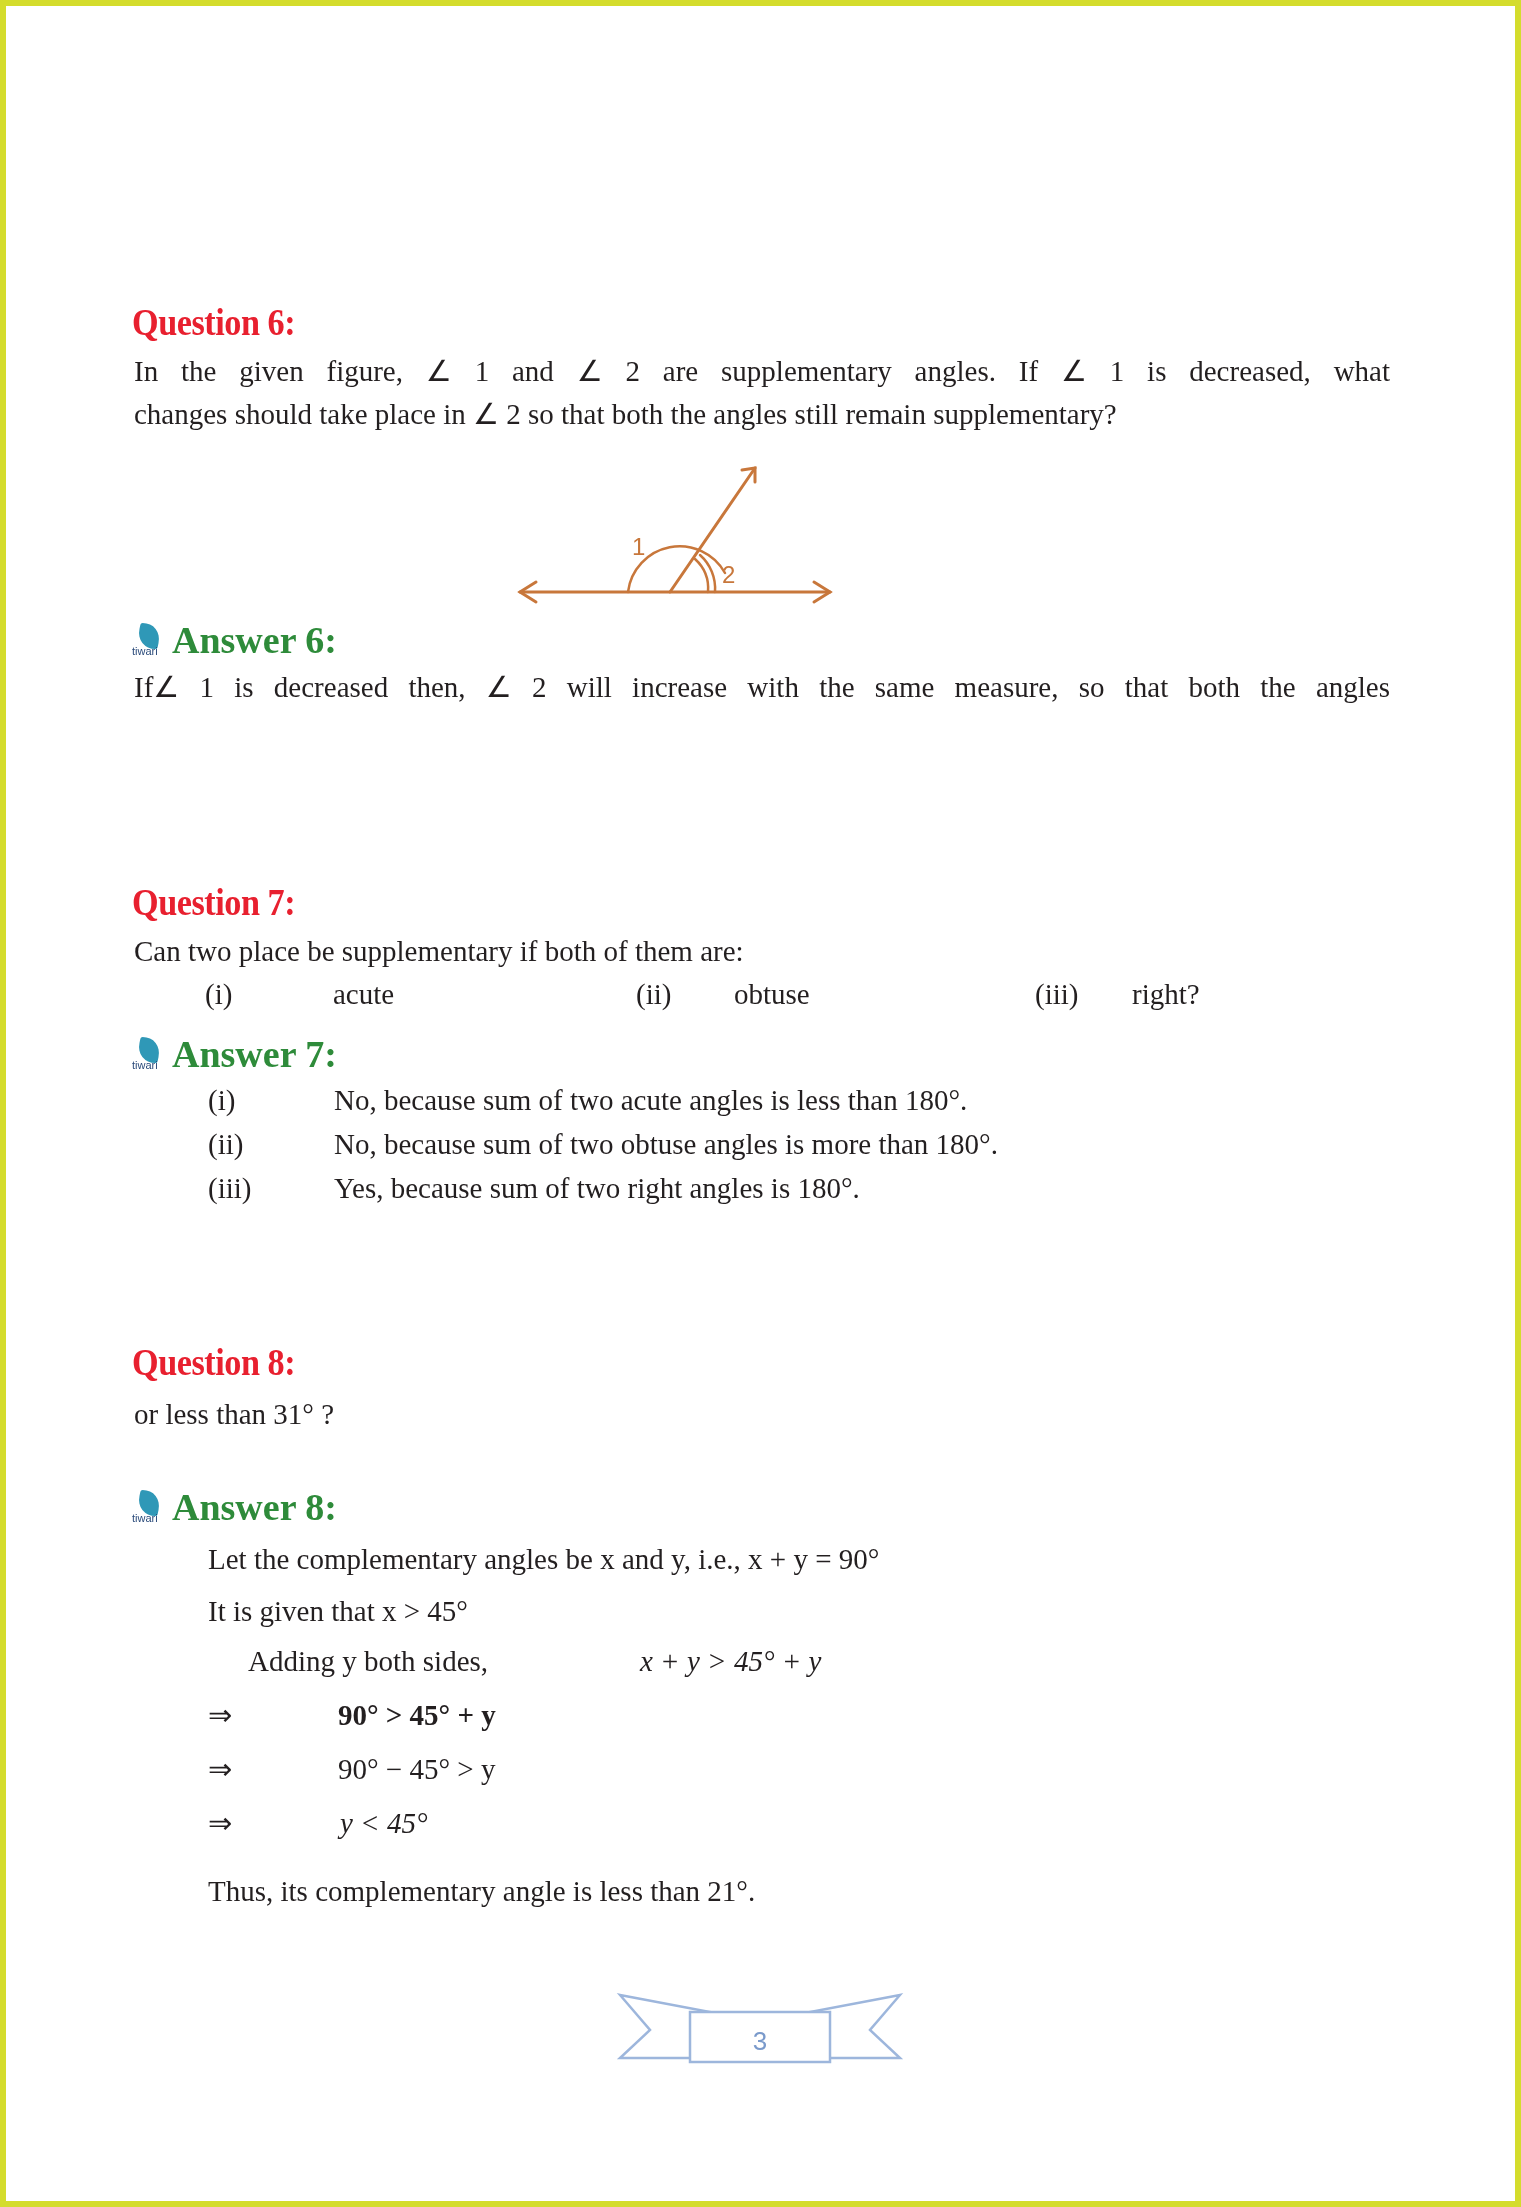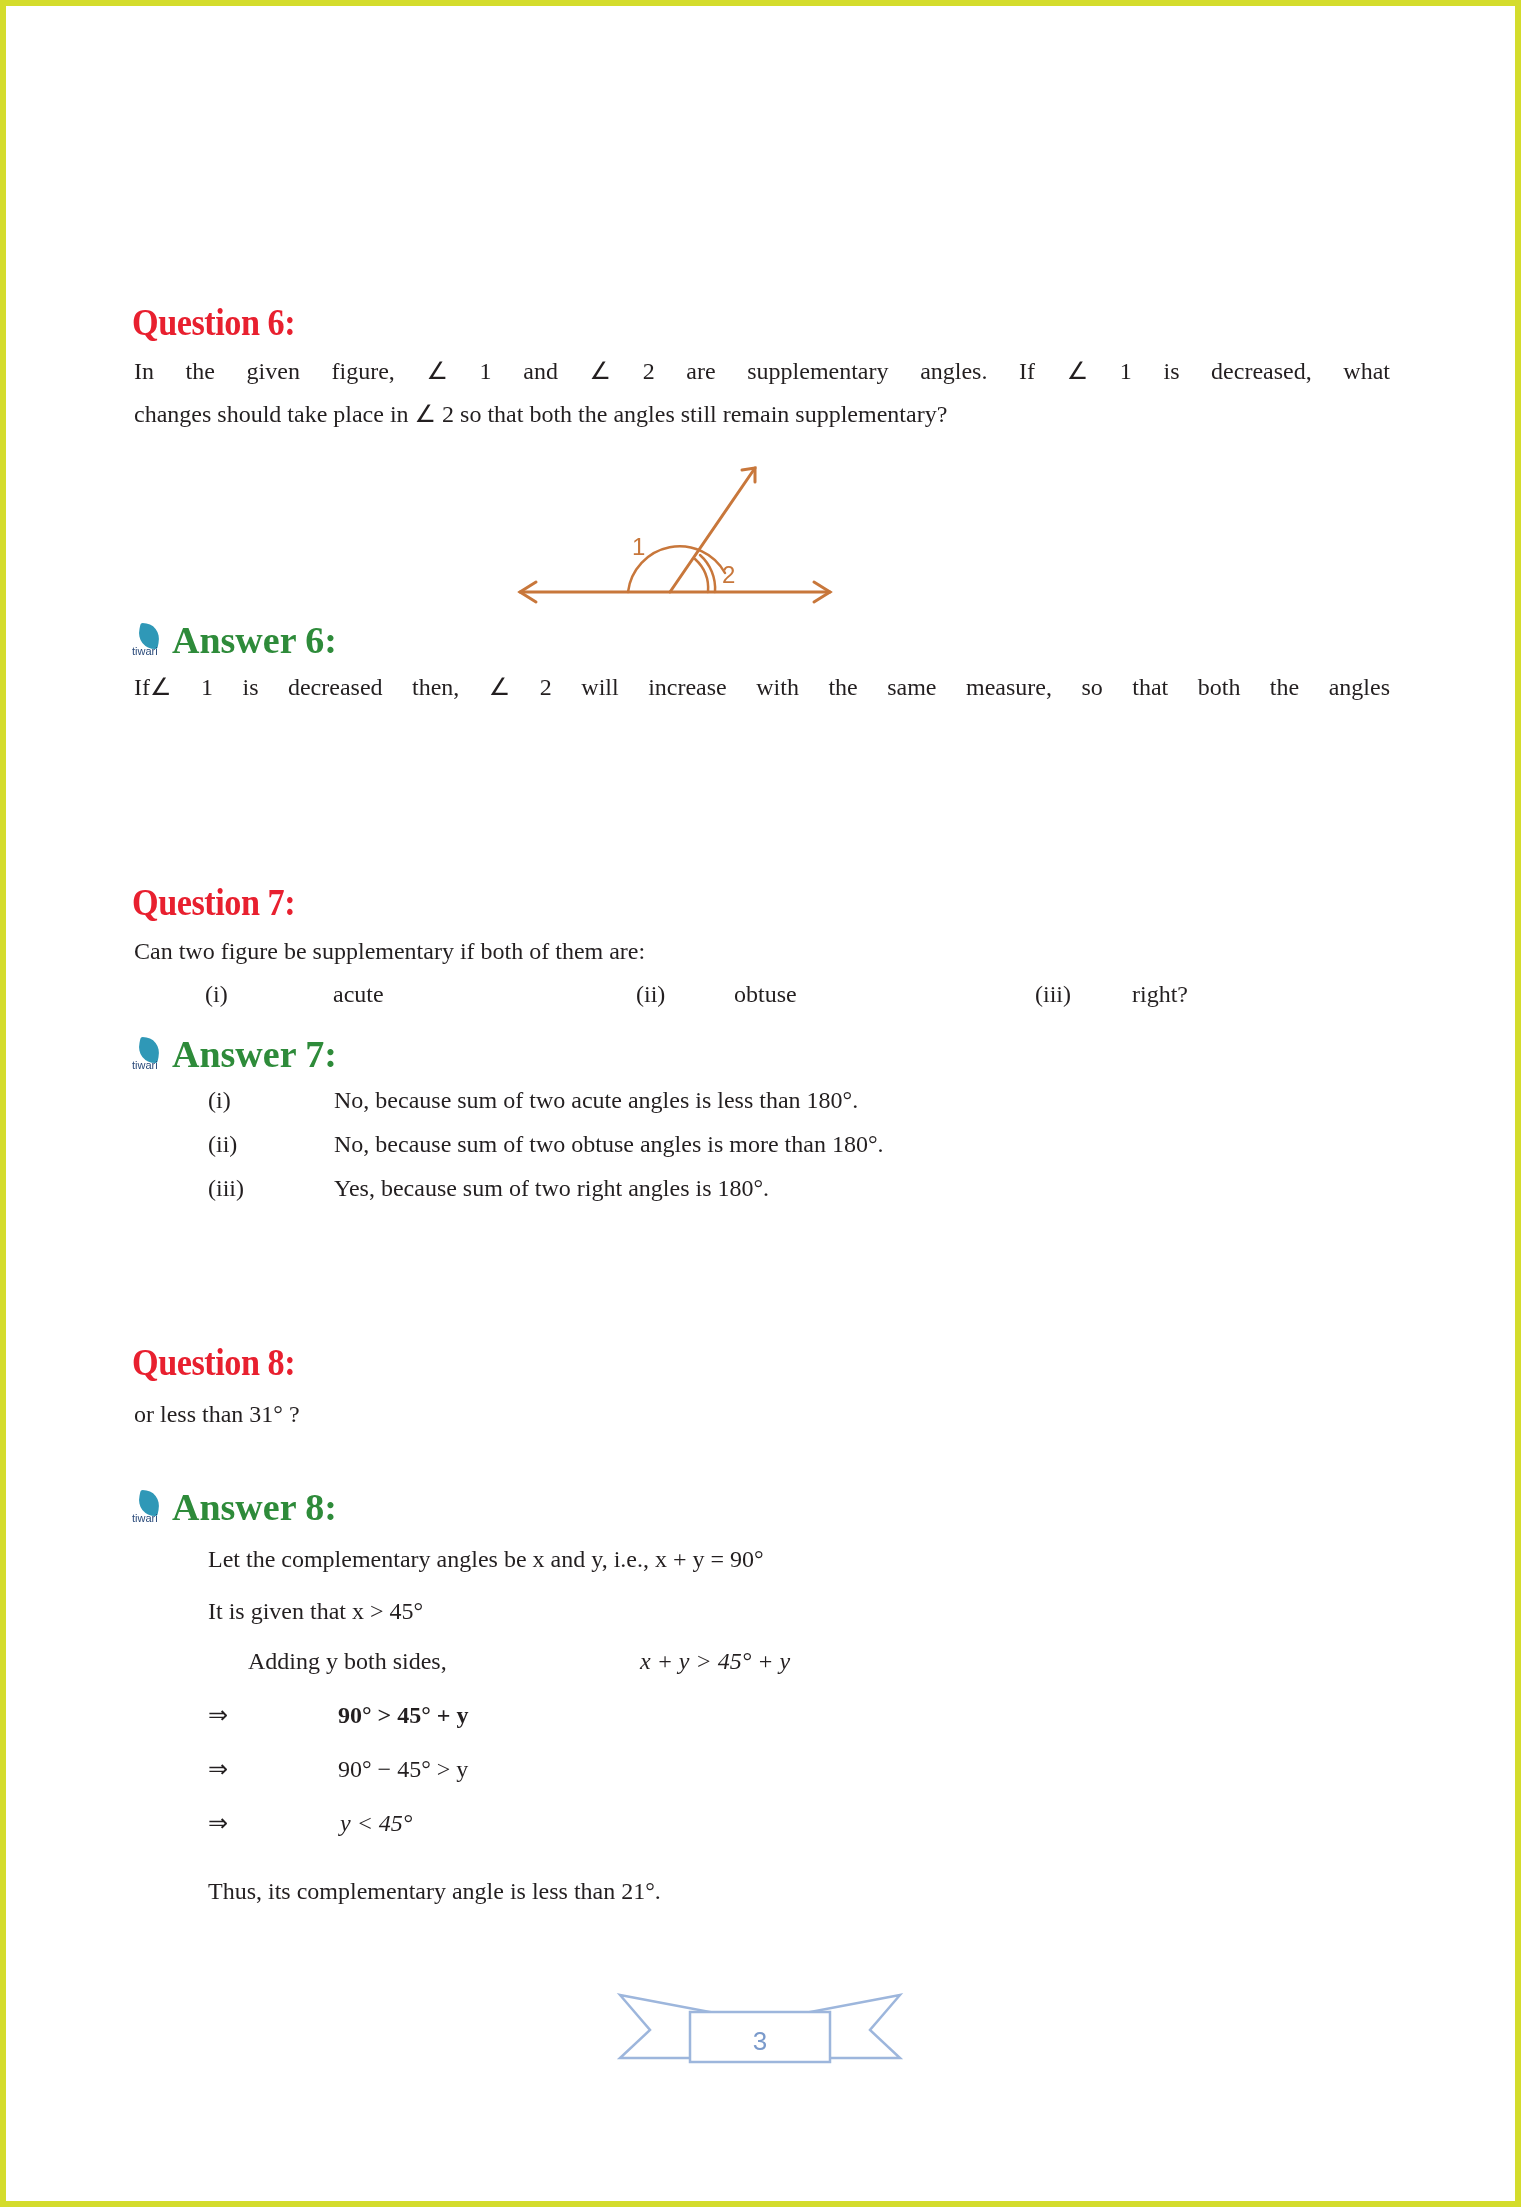--- a/index.html
+++ b/index.html
@@ -44,21 +44,21 @@
     border-radius: 2px 22px 2px 22px;
     transform: skewX(-12deg);
   }
   .a-heading .logo .word {
     position: absolute; left: 0; bottom: 0;
     font-family: "Liberation Sans", sans-serif;
     font-size: 11px; font-weight: normal; color: #2a4a7a;
   }
   .body-text {
     font-family: "Liberation Serif", serif;
-    font-size: 24px;
+    font-size: 29px;
     line-height: 43px;
     color: #231f20;
   }
   .justify { text-align: justify; text-align-last: left; }
   .math { font-family: "Liberation Serif", serif; font-style: italic; }
   .page-no {
     font-family: "Liberation Sans", sans-serif;
     font-size: 26px;
     color: #7a9acb;
   }
@@ -94,21 +94,21 @@
       <span class="leaf"></span>
       <span class="word">tiwari</span>
     </span>
   <span>Answer 6:</span>
 </div>
 <div class="abs body-text" style="left:134px; top:666px; width:1256px;">
   <div style="text-align:justify; text-align-last:justify;">If∠ 1 is decreased then, ∠ 2 will increase with the same measure, so that both the angles</div>
 </div>
 
 <div class="abs q-heading" style="left:132px; top:880px;">Question 7:</div>
-<div class="abs body-text" style="left:134px; top:930px;">Can two figure be supplementary if both of them are:</div>
+<div class="abs body-text" style="left:134px; top:930px;">Can two place be supplementary if both of them are:</div>
 <div class="abs body-text" style="left:205px; top:973px;">(i)</div>
 <div class="abs body-text" style="left:333px; top:973px;">acute</div>
 <div class="abs body-text" style="left:636px; top:973px;">(ii)</div>
 <div class="abs body-text" style="left:734px; top:973px;">obtuse</div>
 <div class="abs body-text" style="left:1035px; top:973px;">(iii)</div>
 <div class="abs body-text" style="left:1132px; top:973px;">right?</div>
 
 <div class="abs a-heading" style="left:132px; top:1032px;">
   <span class="logo">
       <span class="leaf"></span>

